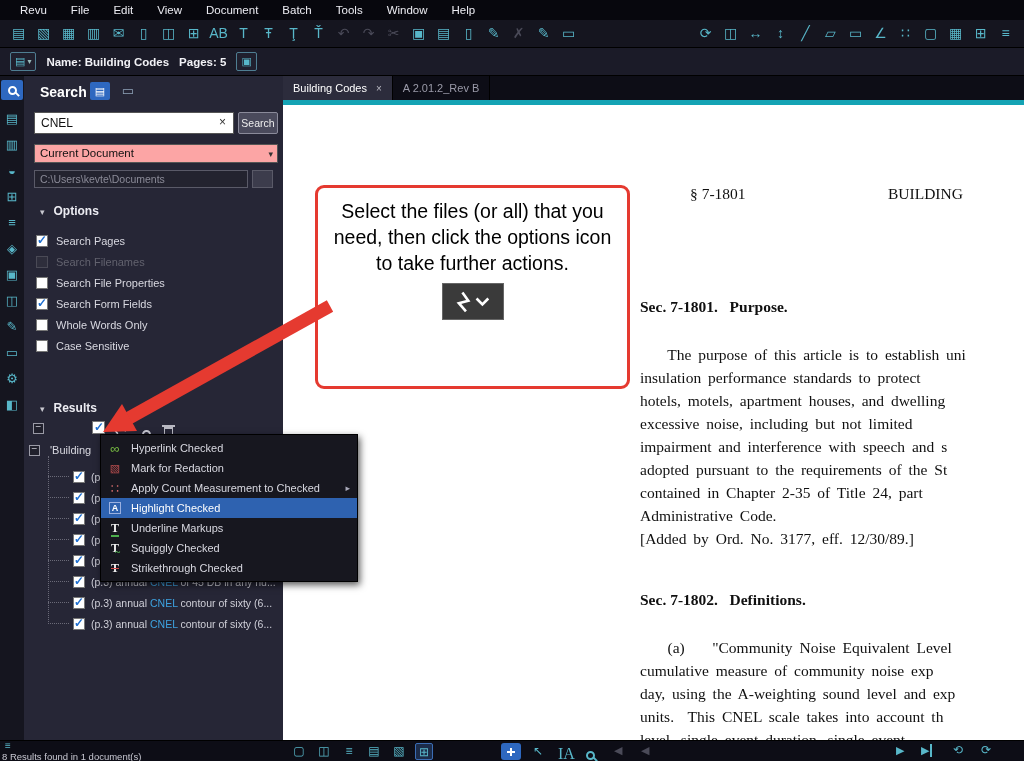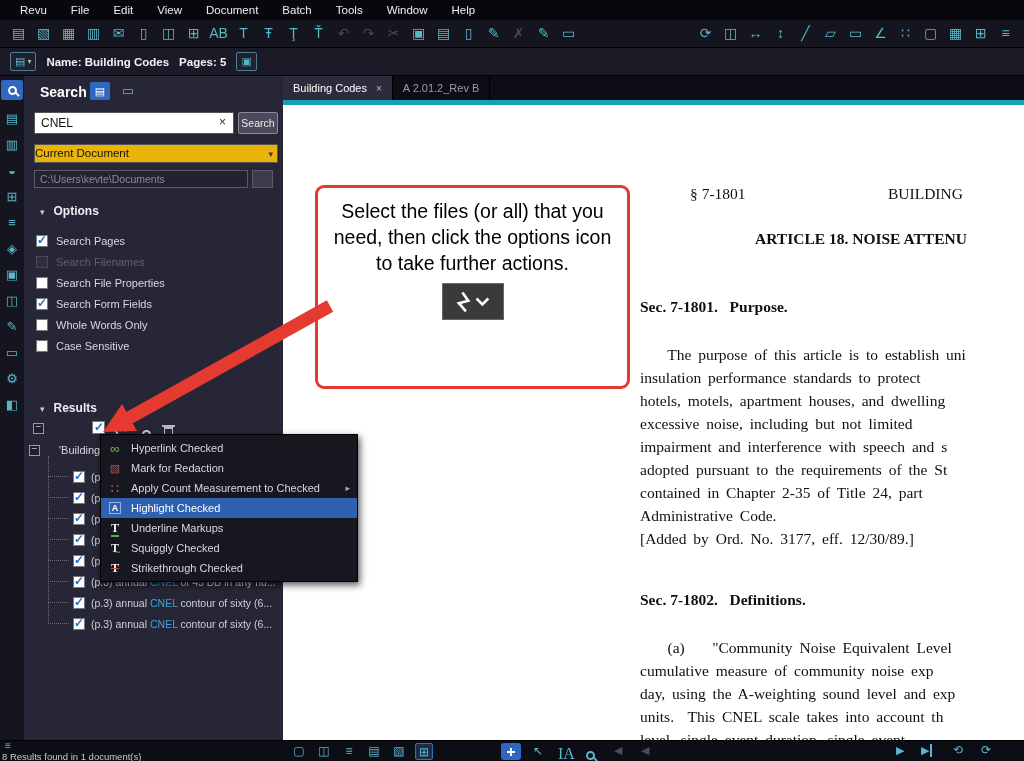--- a/index.html
+++ b/index.html
@@ -49,22 +49,22 @@
   .ph-doc{left:66px;background:#2e68c0;border-radius:2px;color:#fff}
   .ph-img{left:94px;color:#8fa3b8;font-size:13px}
 
   .search-input{position:absolute;left:10px;top:36px;width:200px;height:22px;background:#fff;
     border:1px solid #555;font-size:12px;padding:0 18px 0 6px;color:#111;font-family:inherit}
   .clear-x{position:absolute;left:195px;top:39px;color:#333;font-size:12px;line-height:14px;cursor:pointer}
   .search-btn{position:absolute;left:214px;top:36px;width:40px;height:22px;background:#4a4a5c;
     border:1px solid #8a8a9a;color:#eee;font-size:10.5px;text-align:center;line-height:20px;
     border-radius:2px;cursor:pointer}
 
-  .scope{position:absolute;left:10px;top:68px;width:244px;height:19px;background:#eab308;
-    border:1px solid #555;font-size:11.5px;color:#111;line-height:17px;cursor:pointer}
+  .scope{position:absolute;left:10px;top:68px;width:244px;height:19px;background:#fca5a5;
+    border:1px solid #555;font-size:11.5px;color:#111;line-height:17px;padding-left:5px;cursor:pointer}
   .scope .dd{position:absolute;right:4px;top:1px;color:#333;font-size:9px}
 
   .path{position:absolute;left:10px;top:94px;width:214px;height:18px;background:#23232f;
     border:1px solid #5a5a68;color:#8b8b98;font-size:10.5px;line-height:16px;padding-left:5px;
     overflow:hidden;white-space:nowrap}
   .browse{position:absolute;left:228px;top:94px;width:21px;height:18px;background:#3c3c4c;
     border:1px solid #5a5a68;cursor:pointer}
 
   .sec-head{position:absolute;left:16px;color:#ececf2;font-size:12px;font-weight:bold;cursor:pointer}
   .sec-head::before{content:"▾";margin-right:9px;font-size:9px;color:#c8c8d0;font-weight:normal}
@@ -88,21 +88,21 @@
   .res-cb{position:absolute;left:68px;top:345px}
   .res-cb .cbx{width:13px;height:13px;background:#fff;border:1px solid #777;position:relative;display:block}
   .res-cb .cbx::after{content:"✓";position:absolute;left:1px;top:-2px;color:#1f6fd0;font-size:12px;font-weight:bold}
   .res-zig{position:absolute;left:88px;top:346px}
   .res-mag{position:absolute;left:118px;top:349px;color:#c8c8d2}
   .res-trash{position:absolute;left:140px;top:348px}
   .trash{position:relative;width:9px;height:11px;border:1px solid #b8b8c2;border-top:2px solid #b8b8c2;
     border-radius:0 0 2px 2px;display:inline-block}
   .trash::before{content:"";position:absolute;left:-3px;top:-4px;width:13px;height:2px;background:#b8b8c2}
 
-  .tree-root{position:absolute;left:5px;top:368px;display:flex;align-items:center;gap:19px}
+  .tree-root{position:absolute;left:5px;top:368px;display:flex;align-items:center;gap:10px}
   .tree-root .lbl{font-size:11px;color:#d8d8e0}
 
   .res-list{position:absolute;left:0;top:390px;width:259px}
   .res-list::before{content:"";position:absolute;left:24px;top:-10px;height:166px;border-left:1px dotted #6a6a78}
   .res-row{height:21px;display:flex;align-items:center;padding-left:49px;gap:6px;position:relative}
   .res-row::before{content:"";position:absolute;left:24px;top:10px;width:21px;border-top:1px dotted #6a6a78}
   .res-lbl{font-size:10.5px;color:#cfcfd8;white-space:nowrap;overflow:hidden}
   .kw{color:#3da2e0}
 
   
@@ -405,21 +405,20 @@
         <span>A 2.01.2_Rev B</span>
       </div>
     </div>
     <div class="tealbar"></div>
 
     <div class="doc">
       <div class="doc-header">
         <span class="dh-left">§ 7-1801</span>
         <span class="dh-right">BUILDING</span>
       </div>
-      <div class="article">ARTICLE 18. NOISE ATTENU</div>
       <div class="stitle" id="sec1">Sec. 7-1801.   Purpose.</div>
       <div class="para" id="para1">
           <div class="dline">    The purpose of this article is to establish uni</div>
           <div class="dline">insulation performance standards to protect </div>
           <div class="dline">hotels, motels, apartment houses, and dwelling</div>
           <div class="dline">excessive noise, including but not limited </div>
           <div class="dline">impairment and interference with speech and s</div>
           <div class="dline">adopted pursuant to the requirements of the St</div>
           <div class="dline">contained in Chapter 2-35 of Title 24, part </div>
           <div class="dline">Administrative Code.</div>

